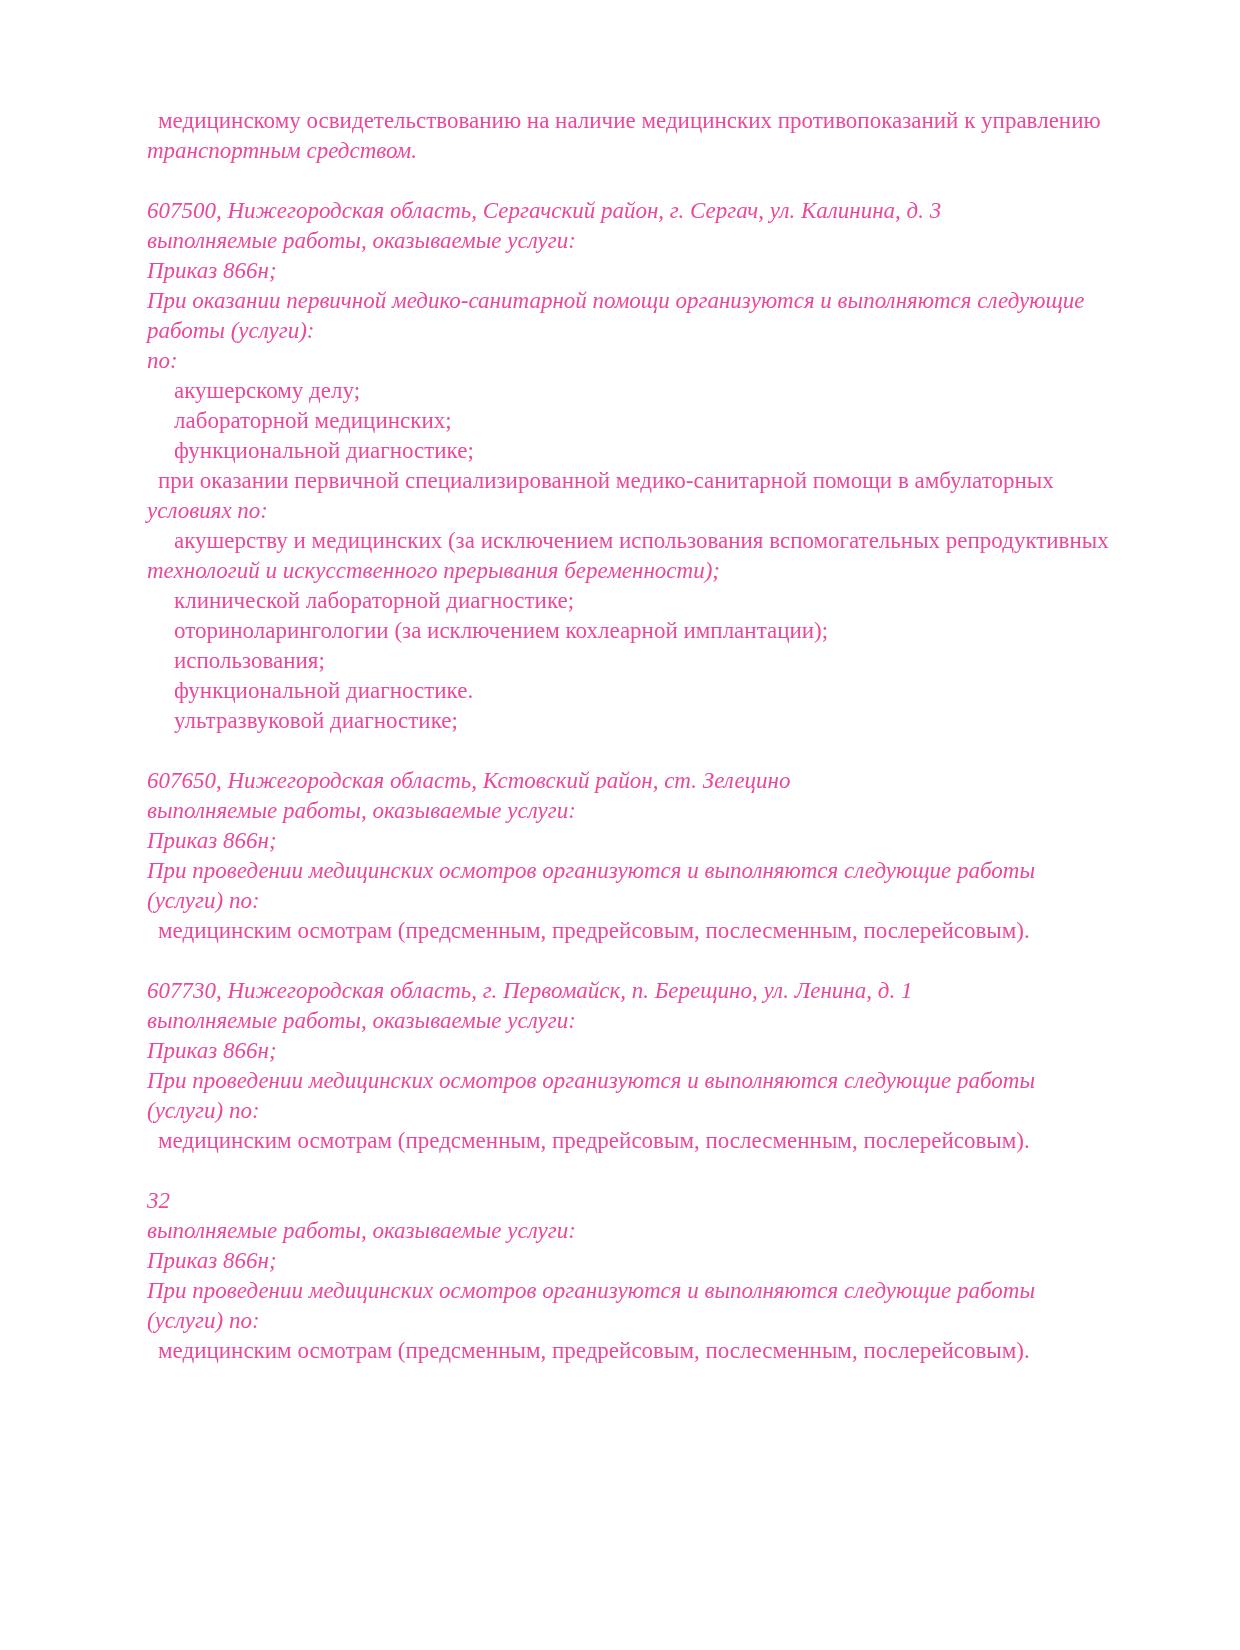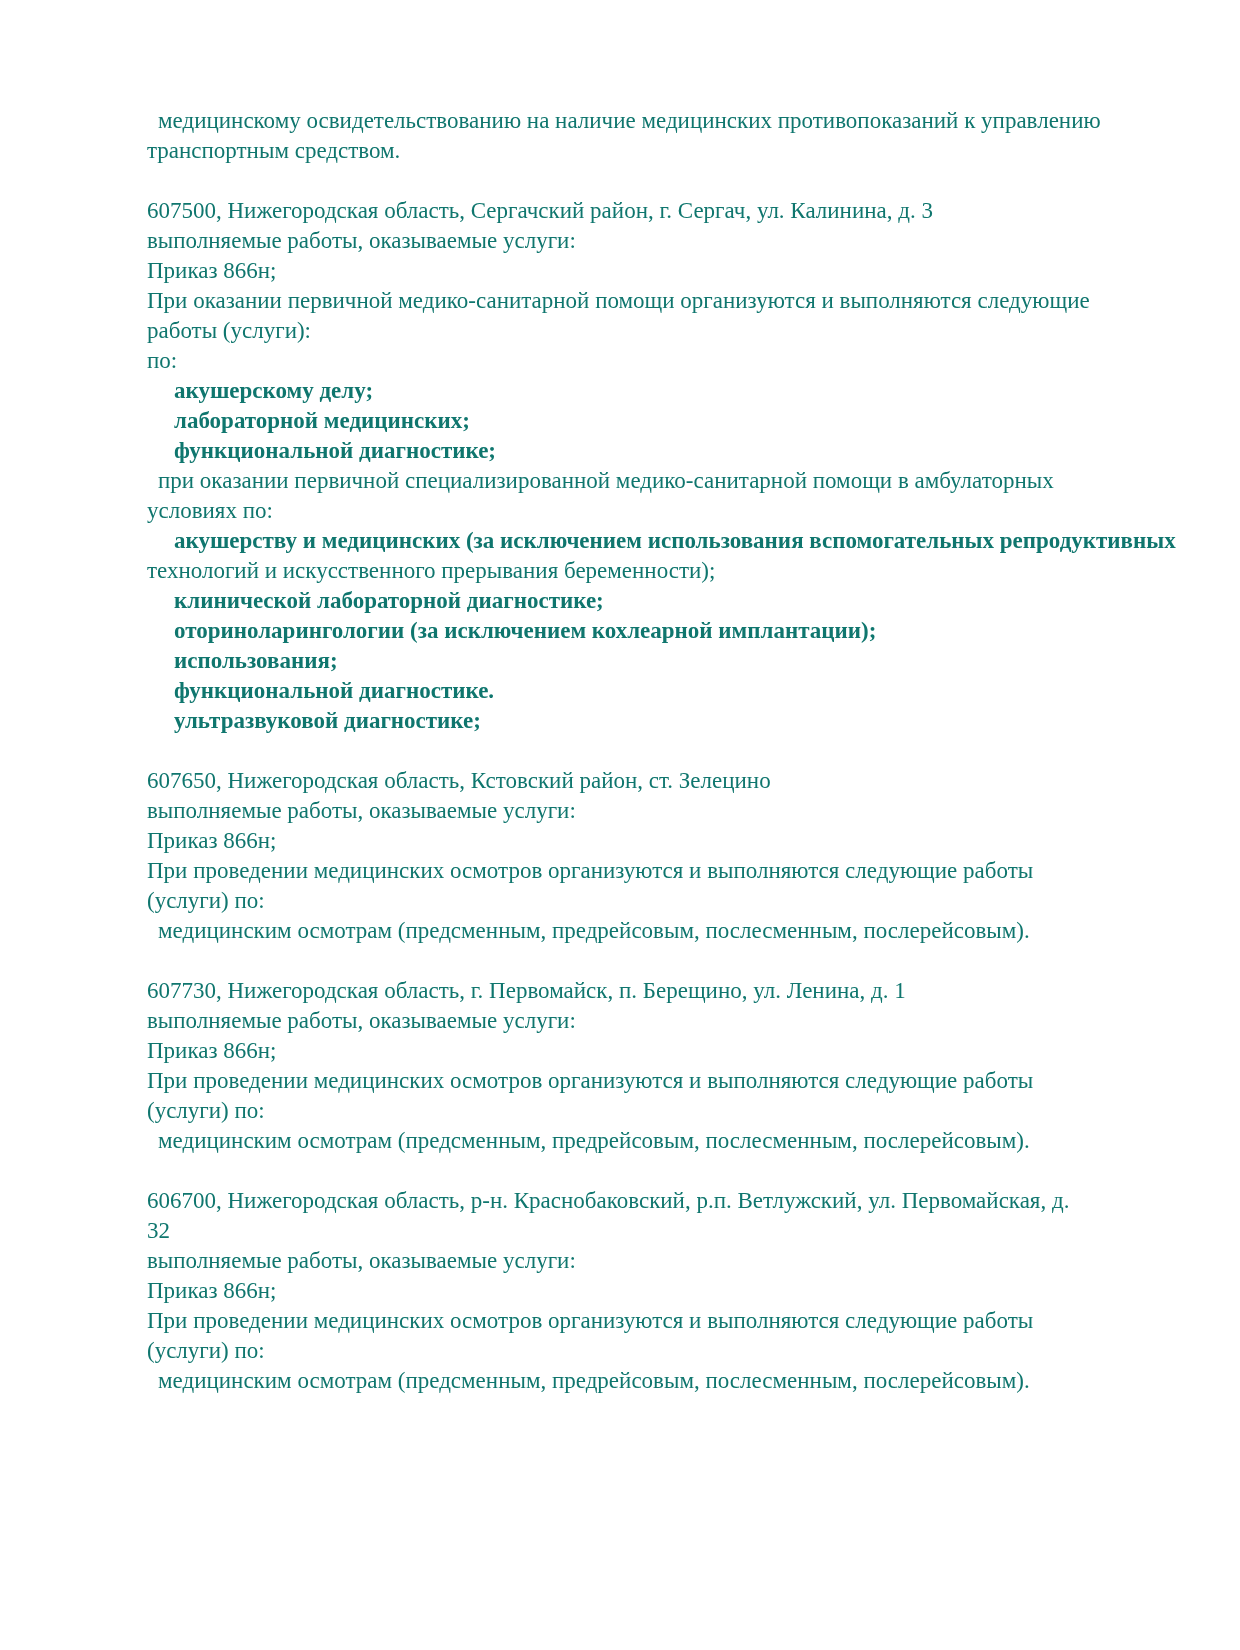--- a/index.html
+++ b/index.html
@@ -22,30 +22,30 @@
     width: 1010px;
     font-size: 23px;
     line-height: 30px;
     color: #000000;
     font-weight: 400;
   }
   .line {
     height: 30px;
     white-space: nowrap;
   }
-  .indent-0 { padding-left: 0; }
+  .indent-0 { padding-left: 0; font-style: italic; }
   .indent-1 { padding-left: 11px; }
-  .indent-2 { padding-left: 27px; font-weight: bold; }
+  .indent-2 { padding-left: 27px; }
   .blank { height: 30px; }
 </style>
 </head>
 <body>
 
 <div class="page" style="background: rgb(255, 255, 255);">
-  <div class="doc" style="color: #0f766e;">
+  <div class="doc" style="color: #ec4899;">
       <div>
         <div class="line indent-1">медицинскому освидетельствованию на наличие медицинских противопоказаний к управлению</div>
         <div class="line indent-0">транспортным средством.</div>
       </div>
       <div class="line blank"></div>
       <div>
         <div class="line indent-0">607500, Нижегородская область, Сергачский район, г. Сергач, ул. Калинина, д. 3</div>
         <div class="line indent-0">выполняемые работы, оказываемые услуги:</div>
         <div class="line indent-0">Приказ 866н;</div>
         <div class="line indent-0">При оказании первичной медико-санитарной помощи организуются и выполняются следующие</div>
@@ -77,21 +77,20 @@
       <div>
         <div class="line indent-0">607730, Нижегородская область, г. Первомайск, п. Берещино, ул. Ленина, д. 1</div>
         <div class="line indent-0">выполняемые работы, оказываемые услуги:</div>
         <div class="line indent-0">Приказ 866н;</div>
         <div class="line indent-0">При проведении медицинских осмотров организуются и выполняются следующие работы</div>
         <div class="line indent-0">(услуги) по:</div>
         <div class="line indent-1">медицинским осмотрам (предсменным, предрейсовым, послесменным, послерейсовым).</div>
       </div>
       <div class="line blank"></div>
       <div>
-        <div class="line indent-0">606700, Нижегородская область, р-н. Краснобаковский, р.п. Ветлужский, ул. Первомайская, д.</div>
         <div class="line indent-0">32</div>
         <div class="line indent-0">выполняемые работы, оказываемые услуги:</div>
         <div class="line indent-0">Приказ 866н;</div>
         <div class="line indent-0">При проведении медицинских осмотров организуются и выполняются следующие работы</div>
         <div class="line indent-0">(услуги) по:</div>
         <div class="line indent-1">медицинским осмотрам (предсменным, предрейсовым, послесменным, послерейсовым).</div>
       </div>
     </div>
 </div>
 

